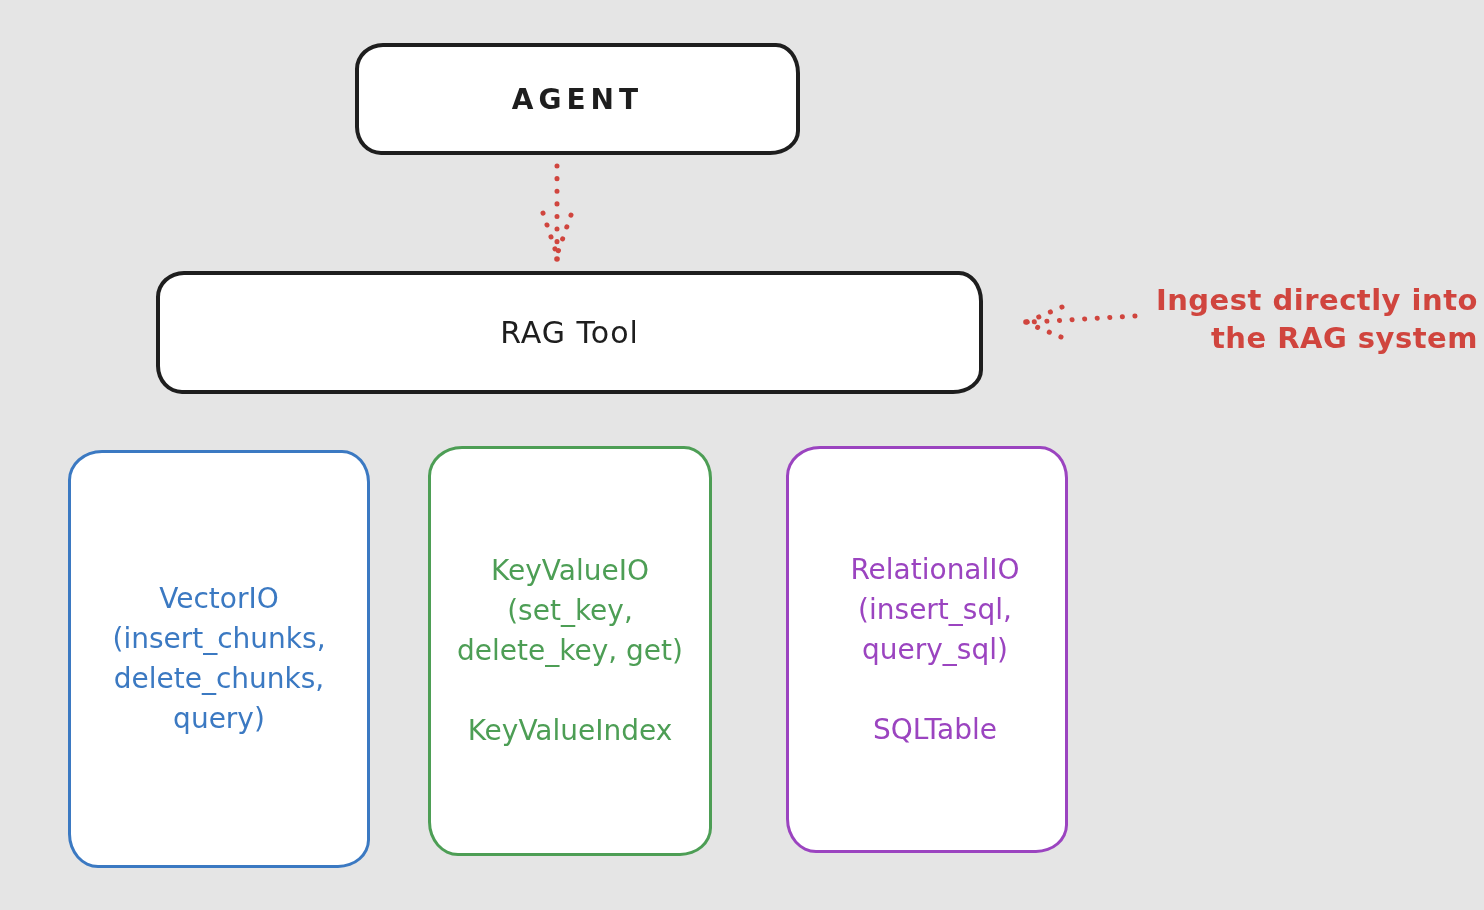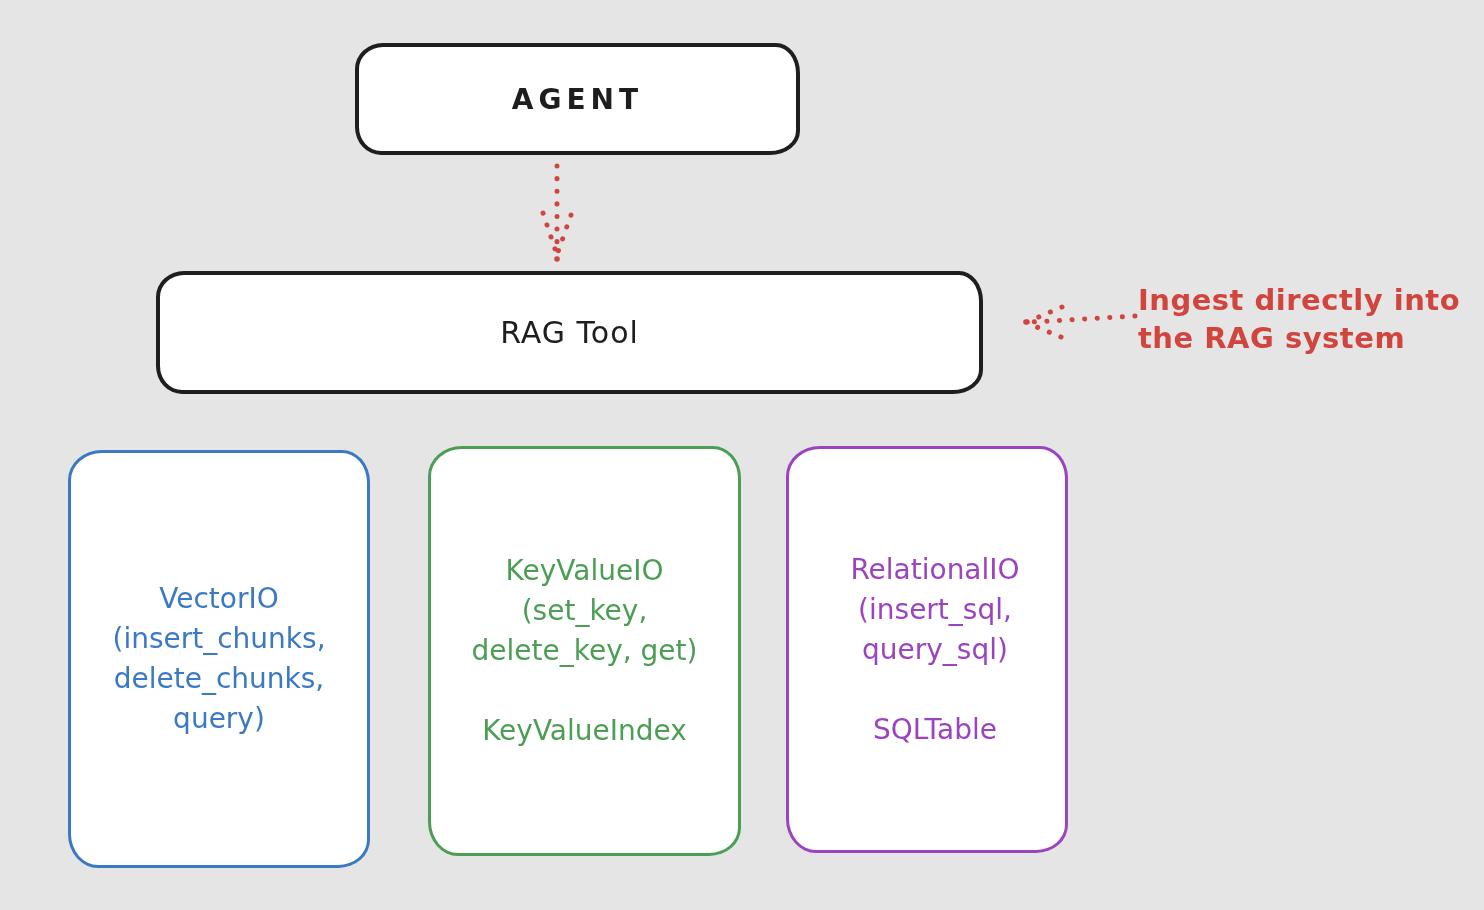--- a/index.html
+++ b/index.html
@@ -50,32 +50,32 @@
     flex-direction: column;
     text-align: center;
     font-size: 28px;
     font-weight: 400;
     line-height: 40px;
   }
   .io-heading { white-space: pre-line; }
   .io-index   { margin-top: 40px; }
 
   .vector-box     { left: 68px;  top: 450px; width: 302px; height: 418px; border-color: #3b79c2; color: #3b79c2; }
-  .keyvalue-box   { left: 428px; top: 446px; width: 313px; height: 410px; border-color: #4d9e55; color: #4d9e55; }
+  .keyvalue-box   { left: 428px; top: 446px; width: 284px; height: 410px; border-color: #4d9e55; color: #4d9e55; }
   .relational-box { left: 786px; top: 446px; width: 282px; height: 407px; border-color: #9b44c0; color: #9b44c0; padding-left: 16px; }
 
   .arrow-svg { position: absolute; }
   .arrow-v { left: 538px; top: 160px; }
   .arrow-h { left: 1012px; top: 298px; }
 
   .annotation {
     position: absolute;
     left: 1138px; top: 281px;
     width: 340px;
-    text-align: left;
+    text-align: right;
     color: #d0453e;
     font-size: 29px;
     font-weight: 700;
     line-height: 38px;
     white-space: pre-line;
     letter-spacing: 0.5px;
   }
 </style>
 </head>
 <body>

